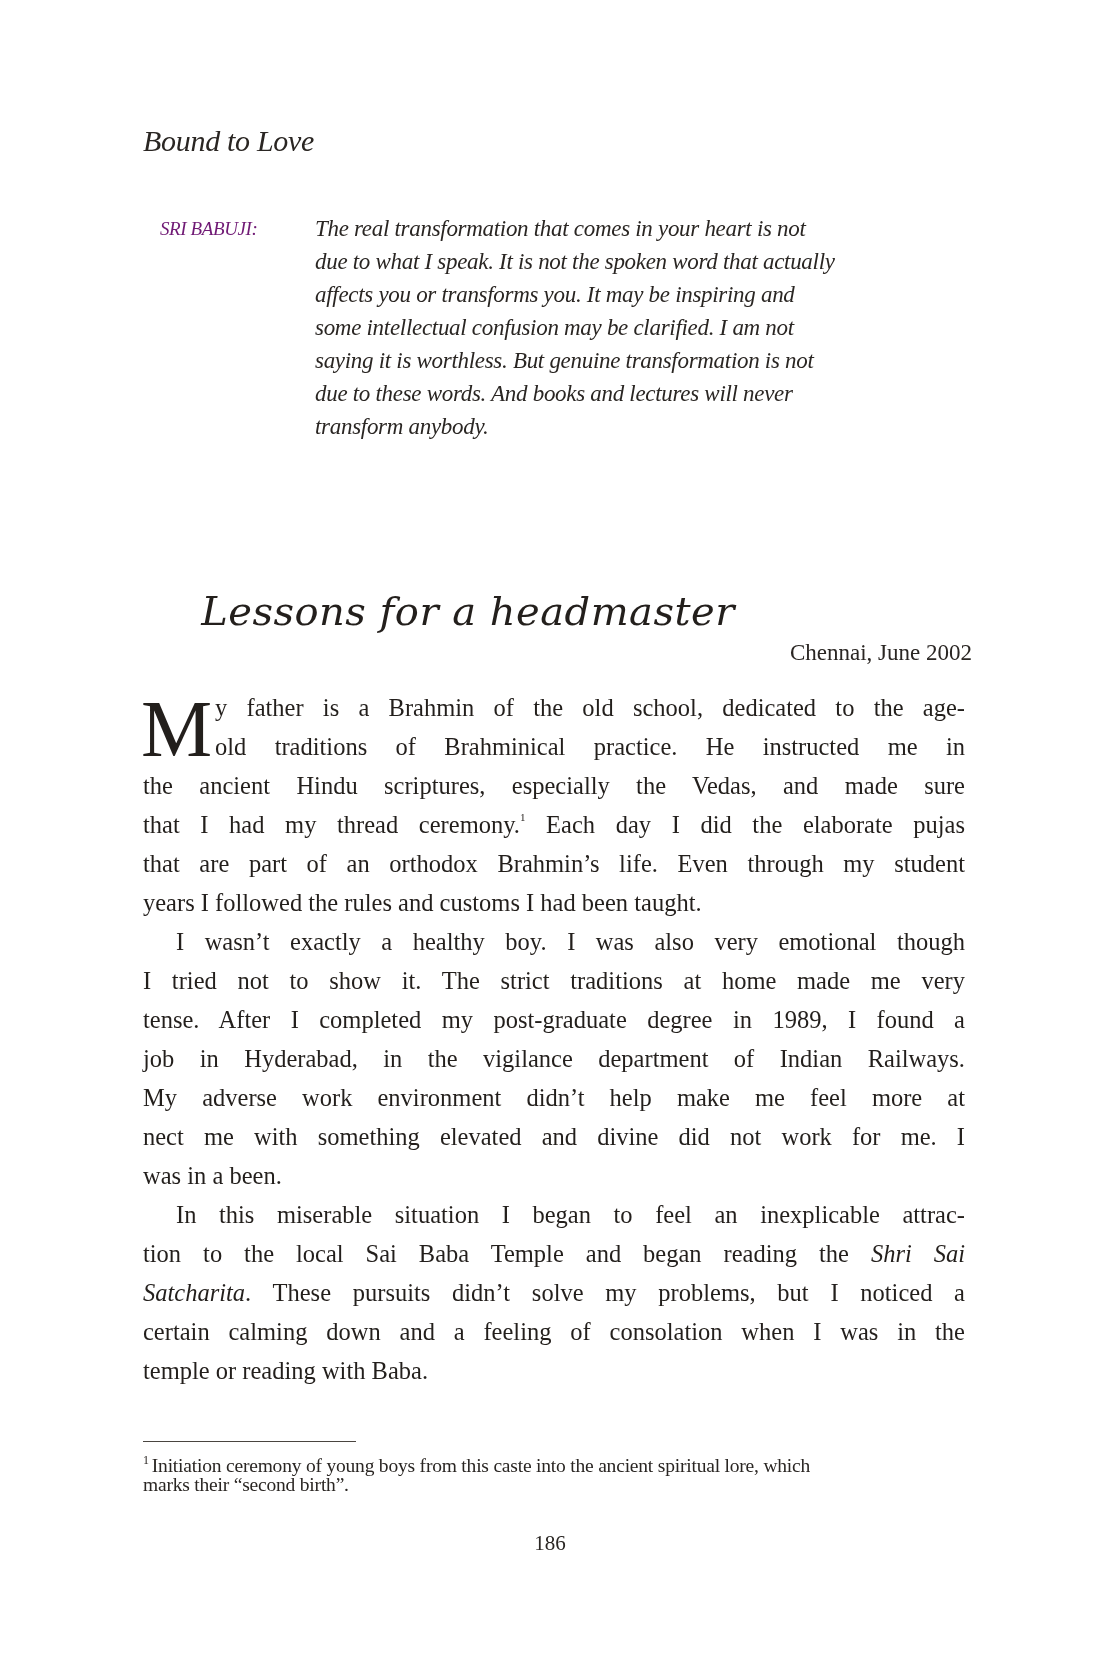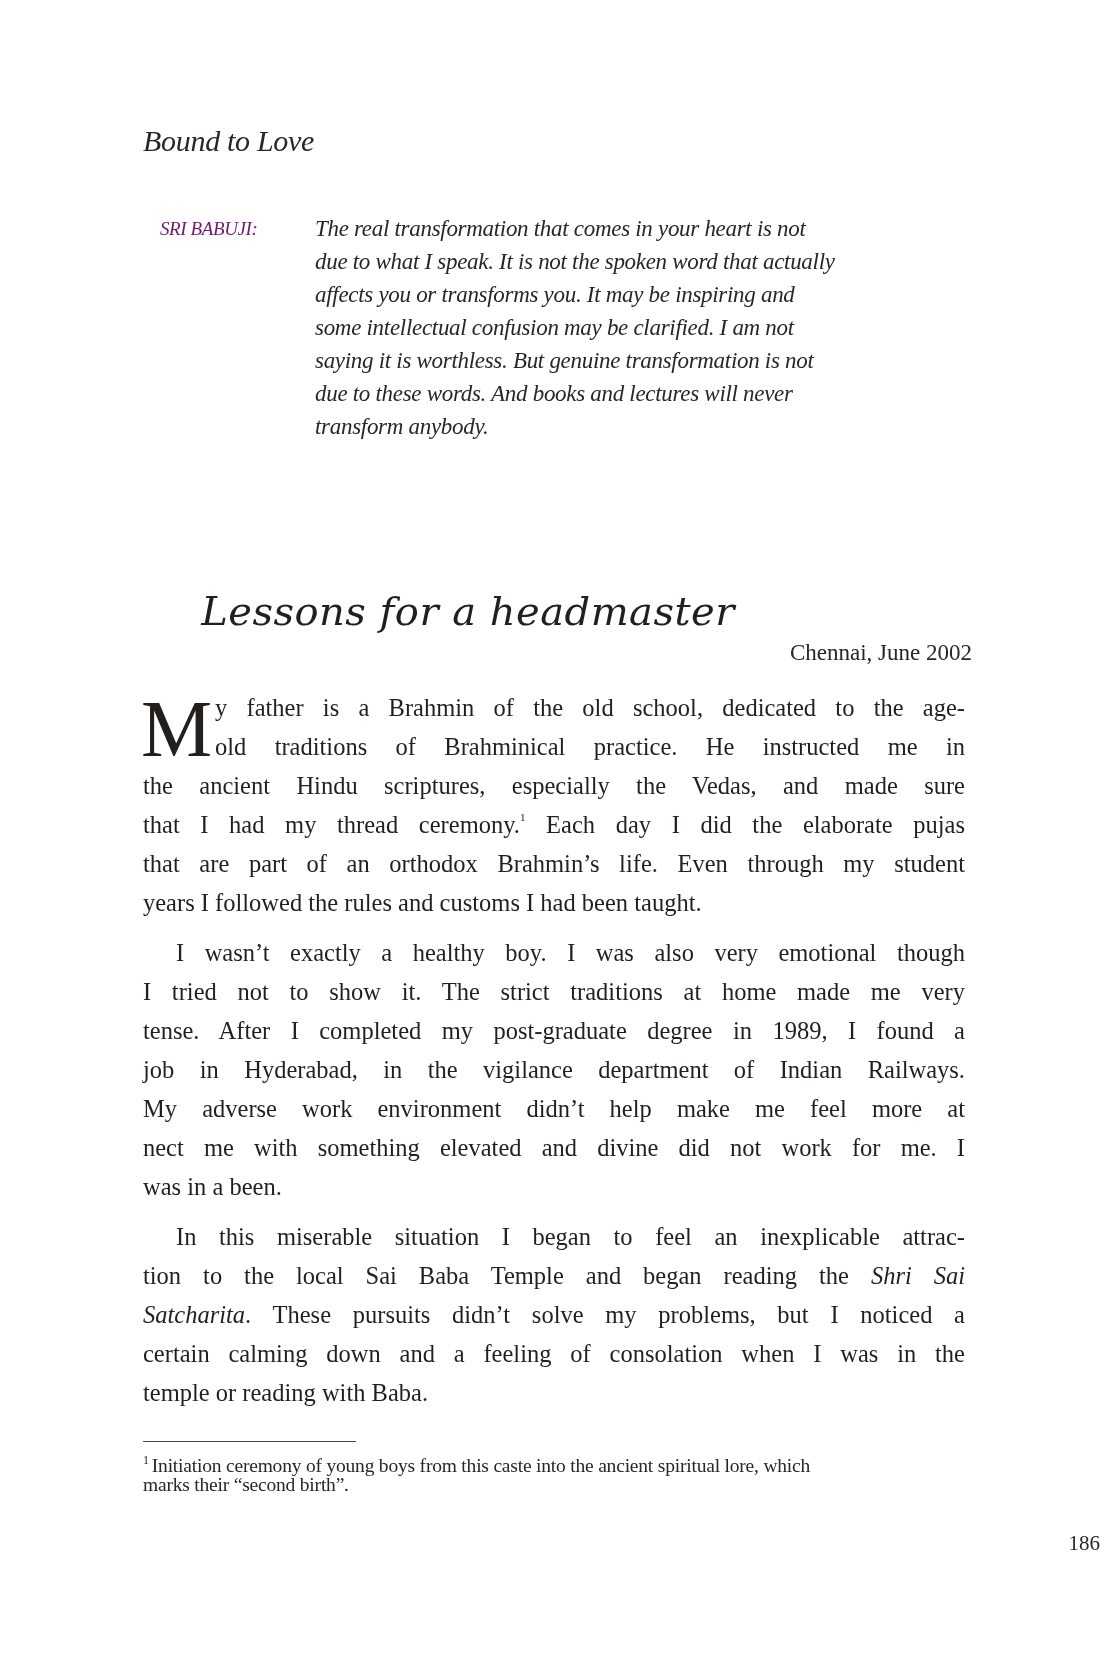--- a/index.html
+++ b/index.html
@@ -31,40 +31,40 @@
       position: absolute; right: 128px; top: 640px;
       font-family: "Liberation Serif", serif; font-size: 23px; color: #2a2623; text-align: center;
     }
     .body-text {
       position: absolute; left: 143px; top: 688px; width: 822px;
       font-family: "Liberation Serif", serif; font-size: 24.5px; line-height: 39px;
       color: #231f1c;
     }
     .line { display: block; white-space: nowrap; text-align: justify; text-align-last: justify; height: 39px; }
     .line.last { text-align-last: left; }
-    .line.indent { padding-left: 33px; margin-top: 11px; }
+    .line.indent { padding-left: 33px; }
     .line.dc { padding-left: 72px; }
     .dropcap {
       position: absolute; left: -2px; top: 4px;
       font-family: "Liberation Serif", serif; font-size: 80px; line-height: 74px; color: #231f1c;
     }
     sup.fnref { font-size: 11px; vertical-align: 12px; line-height: 0; }
     i.title { font-style: italic; }
     .footnote-rule {
       position: absolute; left: 143px; top: 1441px; width: 213px; height: 0;
       border-top: 1.5px solid #4a4540;
     }
     .footnote {
       position: absolute; left: 143px; top: 1456px; width: 822px;
       font-family: "Liberation Serif", serif; font-size: 19.5px; line-height: 19px; color: #2a2623;
       letter-spacing: -0.2px;
     }
     .footnote sup { font-size: 12px; vertical-align: 8px; line-height: 0; margin-right: 3px; }
     .page-number {
-      position: absolute; left: 0; width: 1100px; top: 1531px; text-align: right;
+      position: absolute; left: 0; width: 1100px; top: 1531px; text-align: center;
       font-family: "Liberation Serif", serif; font-size: 21px; color: #2a2623;
     }
   </style>
 </head>
 <body>
 
 <div class="page">
 
   <div class="running-head">Bound to Love</div>
 

